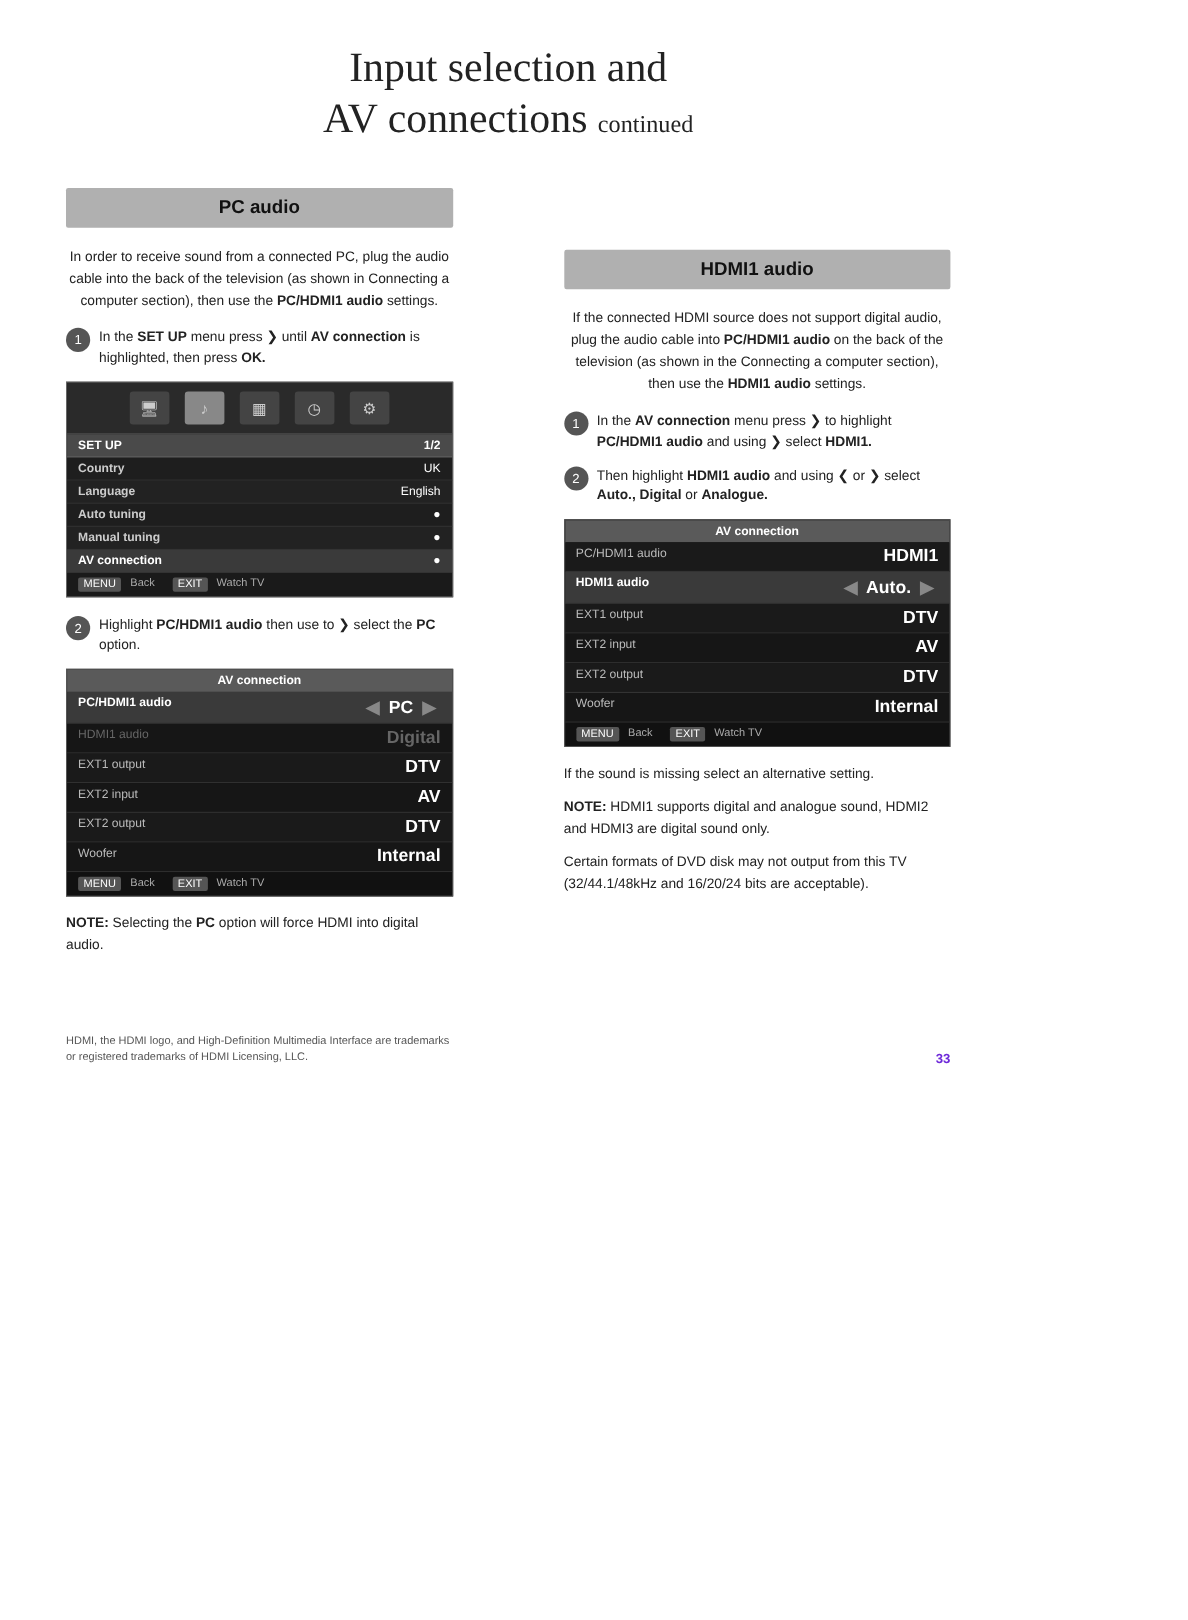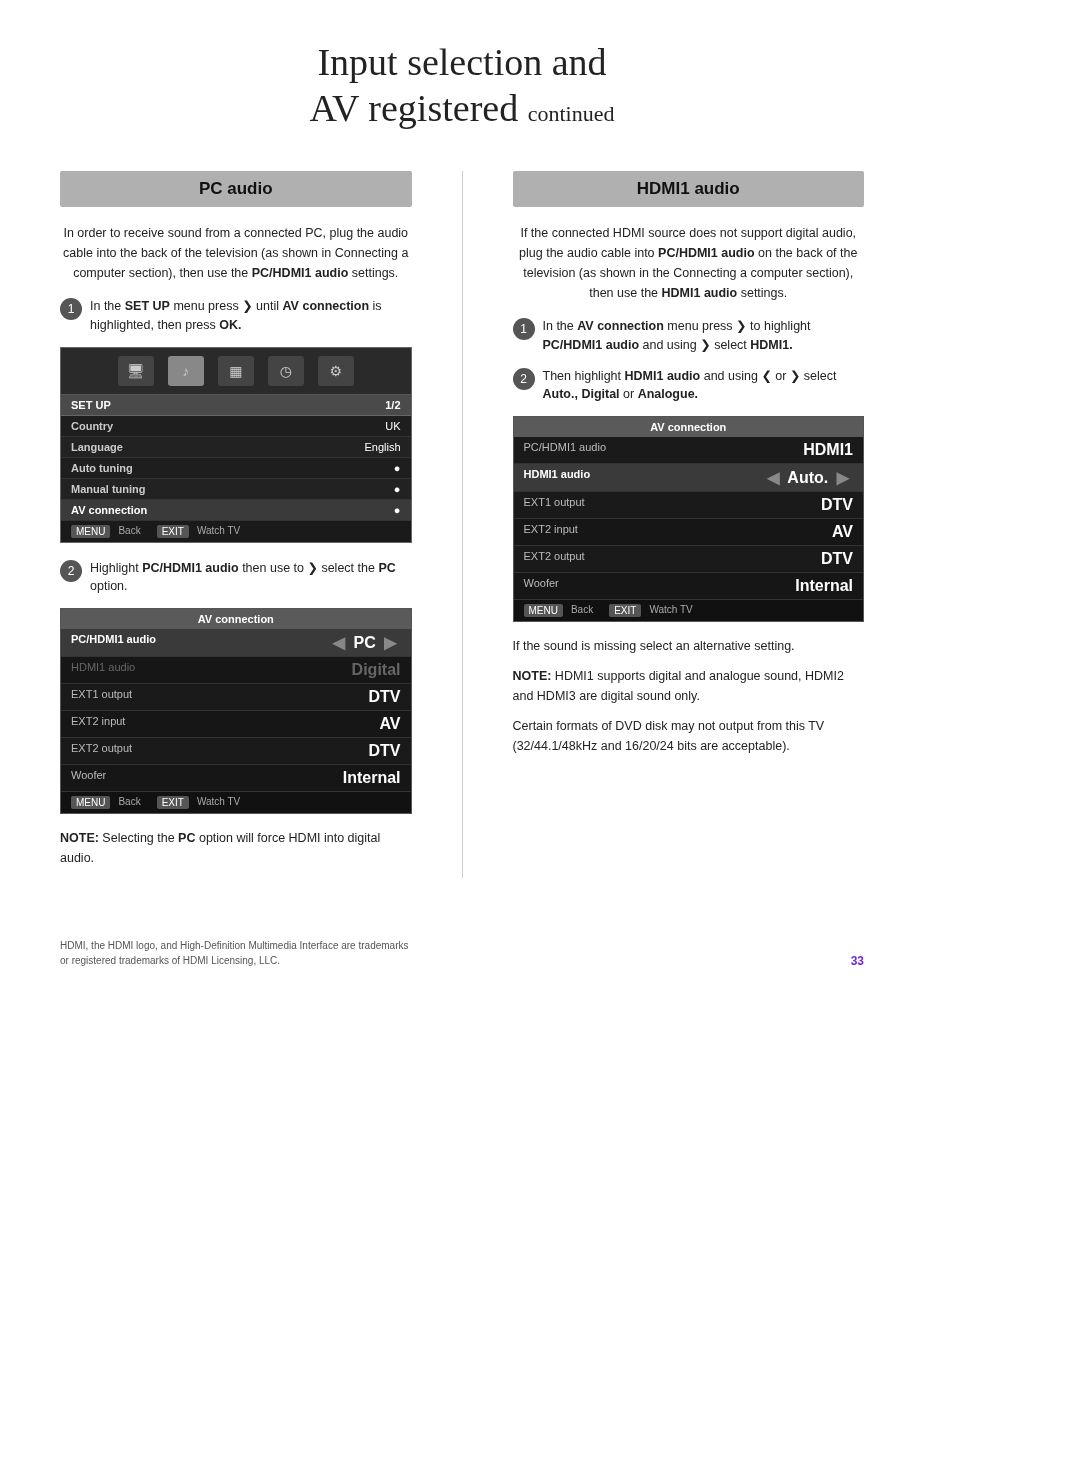--- a/index.html
+++ b/index.html
@@ -34,20 +34,21 @@
     .header h1 span.continued {
       font-size: 22px;
       font-weight: normal;
     }
 
     
     .two-col {
       display: flex;
       gap: 40px;
       margin-top: 10px;
+      align-items: center;
     }
     .col {
       flex: 1;
     }
 
     
     .section-header {
       background: #b0b0b0;
       text-align: center;
       padding: 8px 0;
@@ -247,21 +248,21 @@
     }
   </style>
 </head>
 <body>
 
 <div class="page">
 
   <div class="header">
     <h1>
       <span>Input selection and</span><br>
-      <span>AV registered</span>
+      <span>AV connections</span>
       <span class="continued" style="font-size:22px; font-style:normal;">continued</span>
     </h1>
   </div>
 
   <div class="two-col">
 
     <div class="col">
 
       <div class="section-header">
         <span>PC audio</span>

